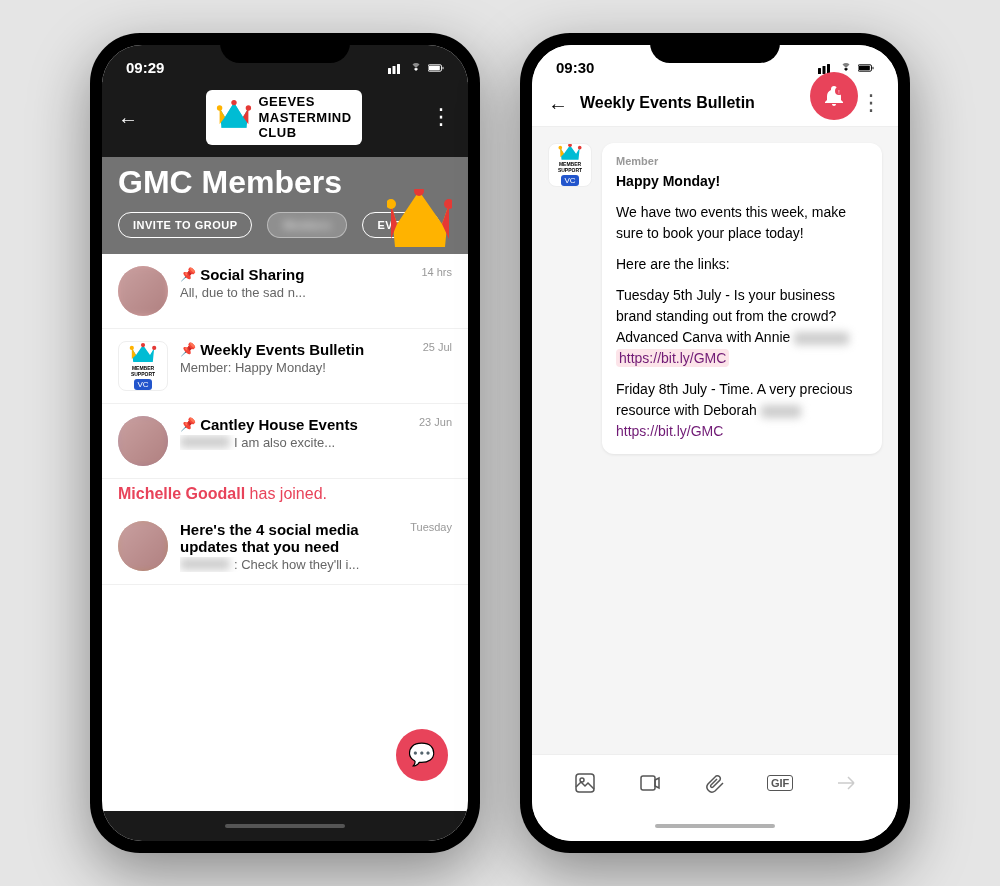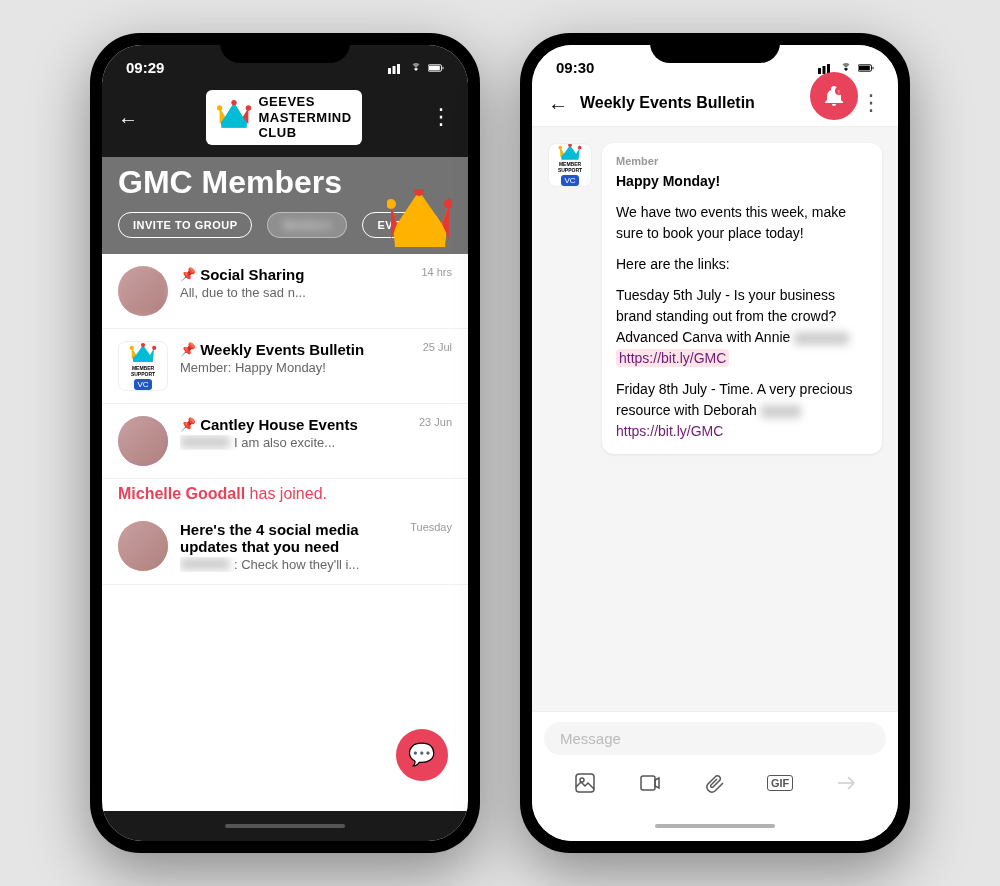--- a/index.html
+++ b/index.html
@@ -653,23 +653,20 @@
               <span class="blur-word-sm"></span>
               <br>
               <a class="msg-link" href="#">https://bit.ly/GMC</a>
             </p>
           </div>
         </div>
       </div>
     </div>
 
     <div class="input-area">
-      <div class="message-input-row">
-        <span class="message-input-text">Message</span>
-      </div>
       <div class="toolbar-icons">
         <div class="toolbar-icon">
           <svg width="22" height="22" viewBox="0 0 22 22" stroke="#555" stroke-width="1.5" fill="none">
             <rect x="2" y="2" width="18" height="18" rx="3"></rect>
             <circle cx="8" cy="8" r="2"></circle>
             <path d="M2 15l5-5 4 4 3-3 6 6"></path>
           </svg>
         </div>
         <div class="toolbar-icon">
           <svg width="22" height="22" viewBox="0 0 22 22" stroke="#555" stroke-width="1.5" fill="none">

